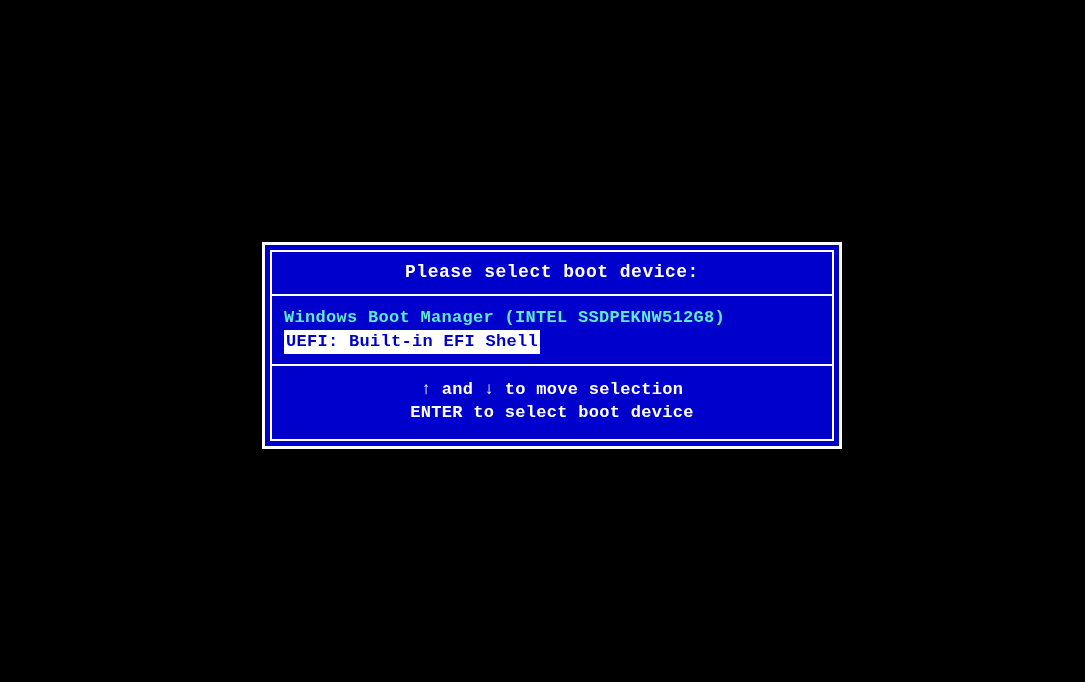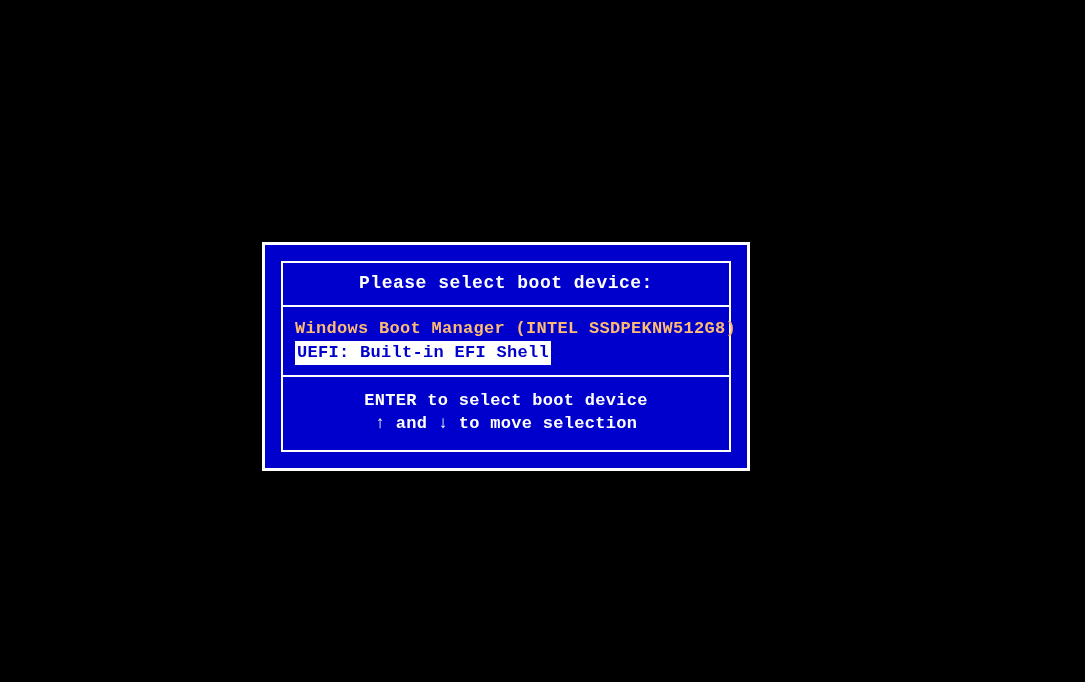--- a/index.html
+++ b/index.html
@@ -12,24 +12,24 @@
       height: 682px;
       background: #000000;
       font-family: "Courier New", monospace;
       position: relative;
       overflow: hidden;
     }
     .boot-dialog {
       position: absolute;
       left: 262px;
       top: 242px;
-      width: 488px;
+      width: 580px;
       background: #0000cc;
       border: 3px solid #ffffff;
-      padding: 16px;
+      padding: 5px;
     }
     .inner-border {
       border: 2px solid #ffffff;
       padding: 0;
     }
     .title-section {
       text-align: center;
       padding: 10px 0 12px 0;
       border-bottom: 2px solid #ffffff;
     }
@@ -37,21 +37,21 @@
       color: #ffffff;
       font-size: 18px;
       font-weight: bold;
       letter-spacing: 0.5px;
     }
     .options-section {
       padding: 10px 12px 10px 12px;
       border-bottom: 2px solid #ffffff;
     }
     .boot-option {
-      color: #fdba74;
+      color: #5eead4;
       font-size: 17px;
       font-weight: bold;
       line-height: 1.4;
       white-space: nowrap;
       letter-spacing: 0.3px;
       cursor: pointer;
     }
     .boot-option.selected {
       background: #ffffff;
       color: #0000cc;
@@ -84,19 +84,19 @@
     </div>
     <div class="options-section">
       <div>
         <span class="boot-option">Windows Boot Manager (INTEL SSDPEKNW512G8)</span>
       </div>
       <div>
         <span class="boot-option selected">UEFI: Built-in EFI Shell</span>
       </div>
     </div>
     <div class="help-section">
-      <div class="help-line">ENTER to select boot device</div>
       <div class="help-line">
         <span class="arrow-icon">↑</span><span> and </span><span class="arrow-icon">↓</span><span> to move selection</span>
       </div>
+      <div class="help-line">ENTER to select boot device</div>
     </div>
   </div>
 </div>
 
 </body></html>

